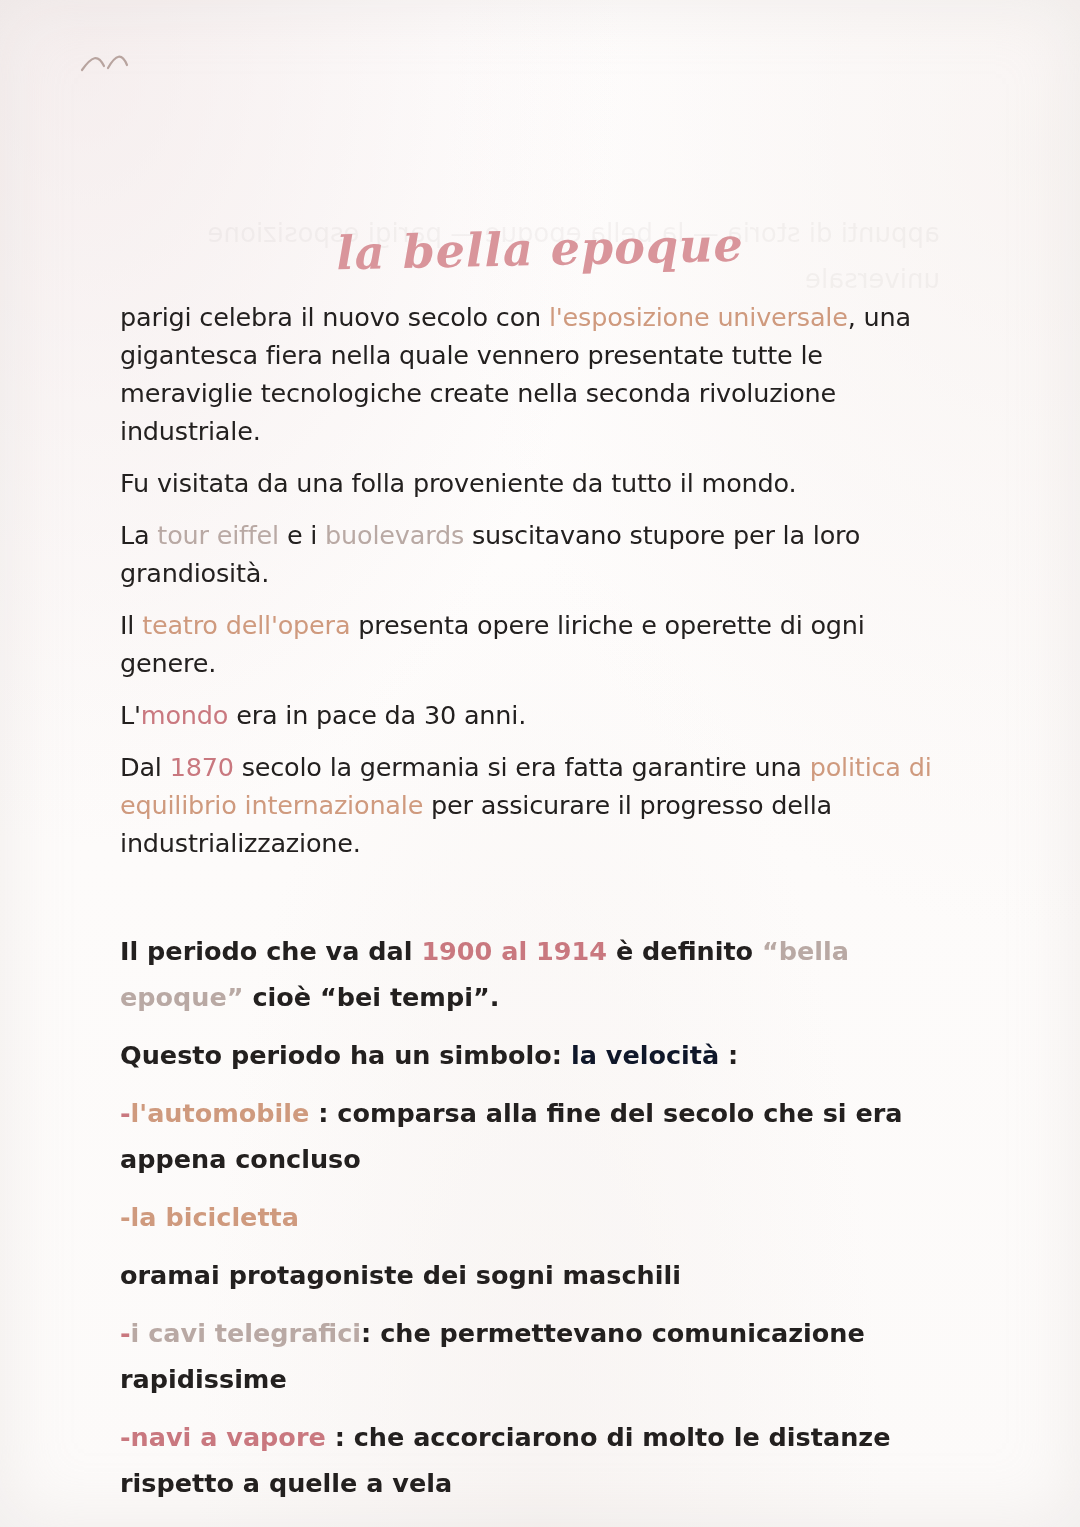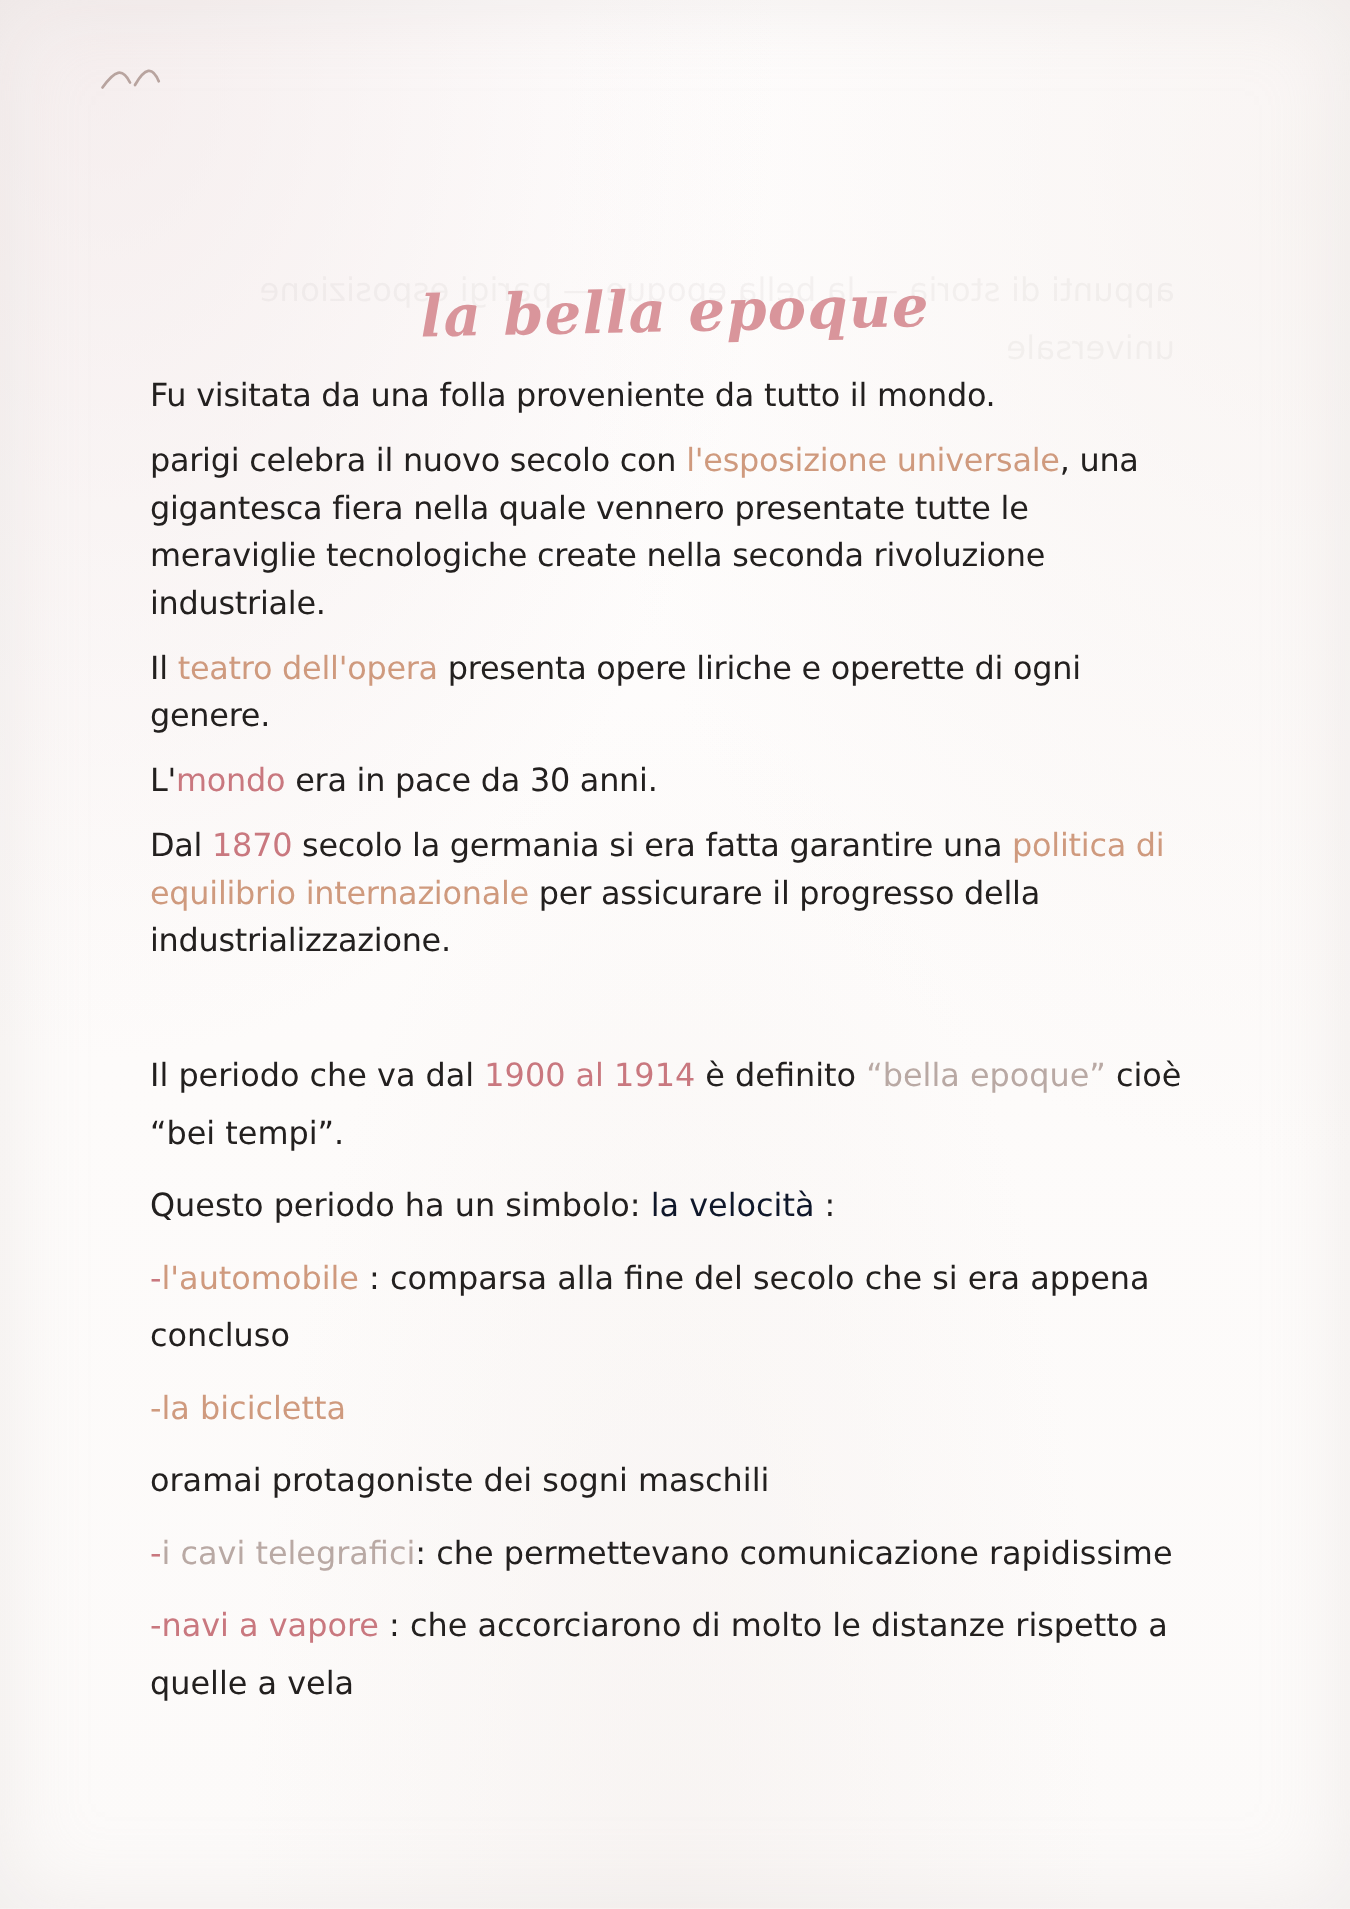--- a/index.html
+++ b/index.html
@@ -97,20 +97,21 @@
   .hl-tan    { color: #cf9a7e; }
   .hl-salmon { color: #0f172a; }
   .hl-gray   { color: #b9a9a4; }
 
   .block-2 {
     margin: 0 auto;
     width: 840px;
     font-size: 25.5px;
     line-height: 46px;
     color: #23201f;
+    font-weight: bold;
   }
   .block-2 p { margin: 0 0 12px 0; }
   .spacer-gap { height: 52px; }
 </style>
 </head>
 <body>
 
 <div class="paper"></div>
 <div class="edge-shade"></div>
 
@@ -119,22 +120,23 @@
 <svg class="doodle" viewBox="0 0 70 40">
   <path d="M4 26 C14 12, 20 10, 26 22" stroke="#b8a49f" stroke-width="2.2" fill="none" stroke-linecap="round"></path>
   <path d="M30 24 C38 10, 44 9, 49 21" stroke="#b8a49f" stroke-width="2.2" fill="none" stroke-linecap="round"></path>
 </svg>
 
 <div class="content">
 
   <div class="title">la bella epoque</div>
 
   <div class="body-text" style="margin-top:22px;">
+    <p class="para"><span>parigi celebra il nuovo secolo con </span><span class="hl-tan">l'esposizione universale</span><span>, una gigantesca fiera nella quale vennero presentate tutte le meraviglie tecnologiche create nella seconda rivoluzione industriale.</span></p>
     <p class="para"><span>Fu visitata da una folla proveniente da tutto il mondo.</span></p>
-    <p class="para"><span>parigi celebra il nuovo secolo con </span><span class="hl-tan">l'esposizione universale</span><span>, una gigantesca fiera nella quale vennero presentate tutte le meraviglie tecnologiche create nella seconda rivoluzione industriale.</span></p>
+    <p class="para"><span>La </span><span class="hl-gray">tour eiffel</span><span> e i </span><span class="hl-gray">buolevards</span><span> suscitavano stupore per la loro grandiosità.</span></p>
     <p class="para"><span>Il </span><span class="hl-tan">teatro dell'opera</span><span> presenta opere liriche e operette di ogni genere.</span></p>
     <p class="para"><span>L'</span><span class="hl-rose">mondo</span><span> era in pace da 30 anni.</span></p>
     <p class="para"><span>Dal </span><span class="hl-rose">1870</span><span> secolo la germania si era fatta garantire una </span><span class="hl-tan">politica di equilibrio internazionale</span><span> per assicurare il progresso della industrializzazione.</span></p>
   </div>
 
   <div class="spacer-gap"></div>
 
   <div class="block-2">
     <p><span>Il periodo che va dal </span><span class="hl-rose">1900 al 1914</span><span> è definito </span><span class="hl-gray">“bella epoque”</span><span> cioè “bei tempi”.</span></p>
     <p><span>Questo periodo ha un simbolo: </span><span class="hl-salmon">la velocità</span><span> :</span></p>

